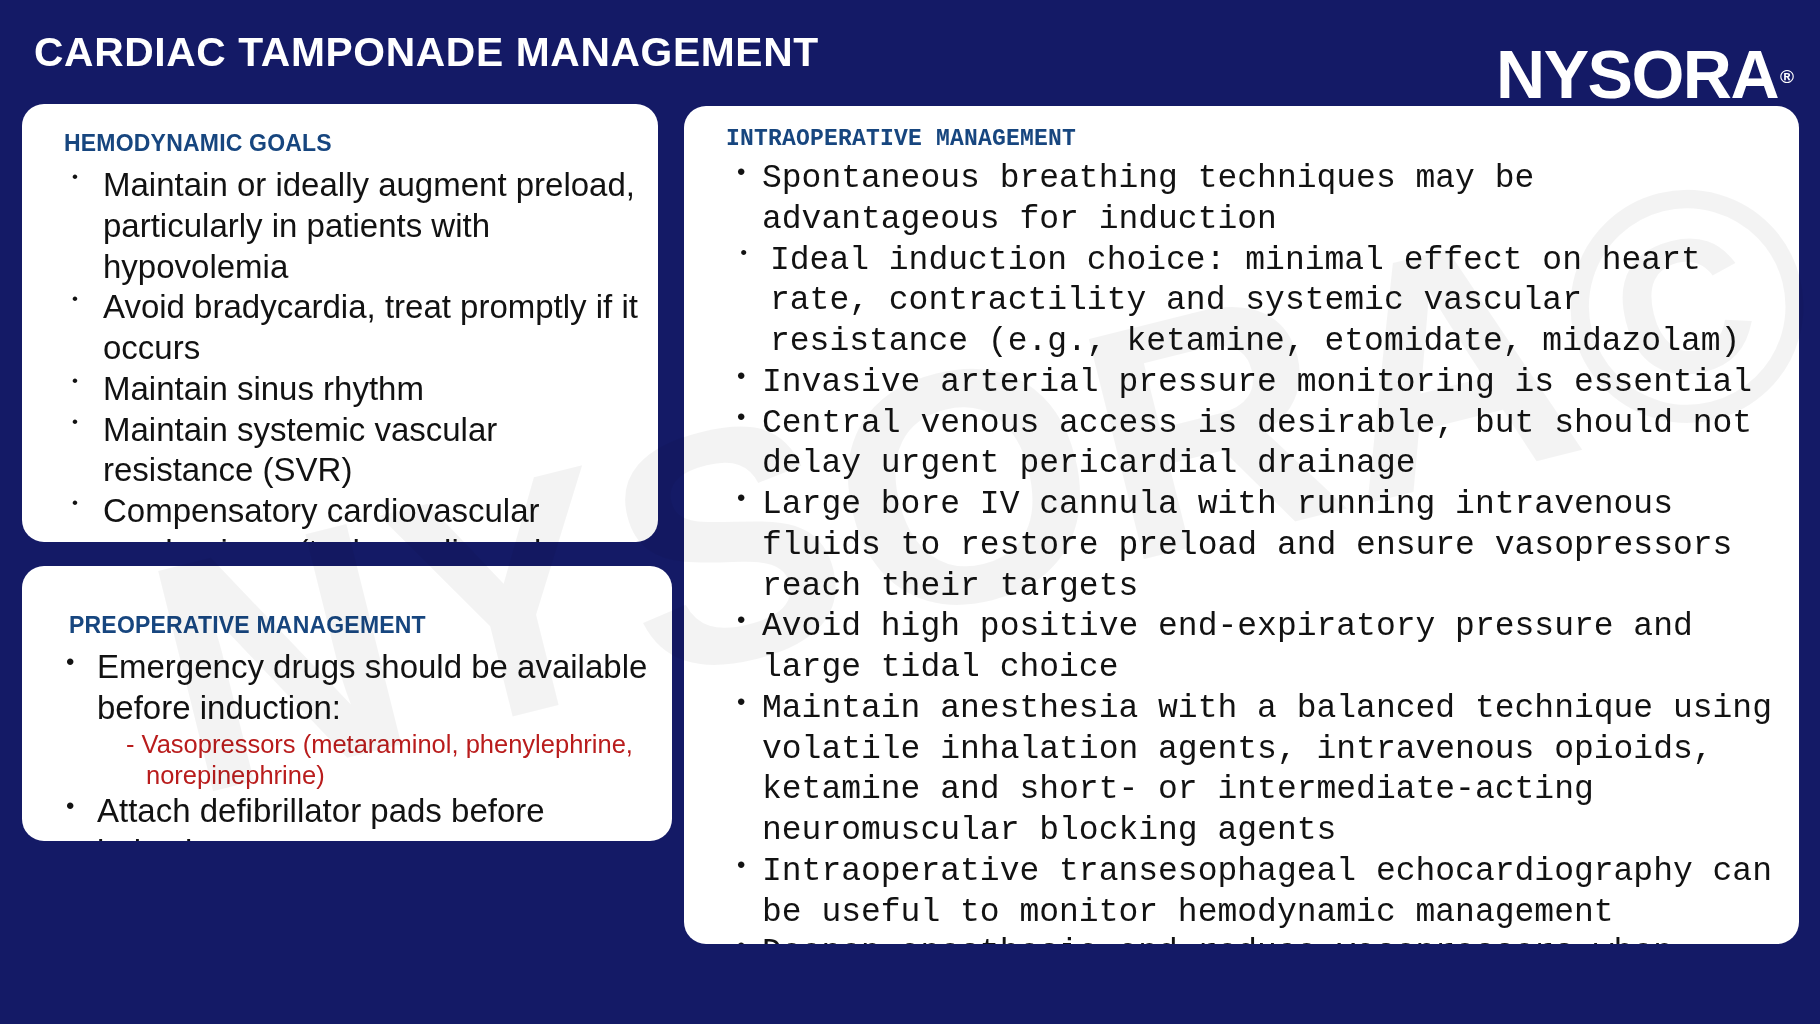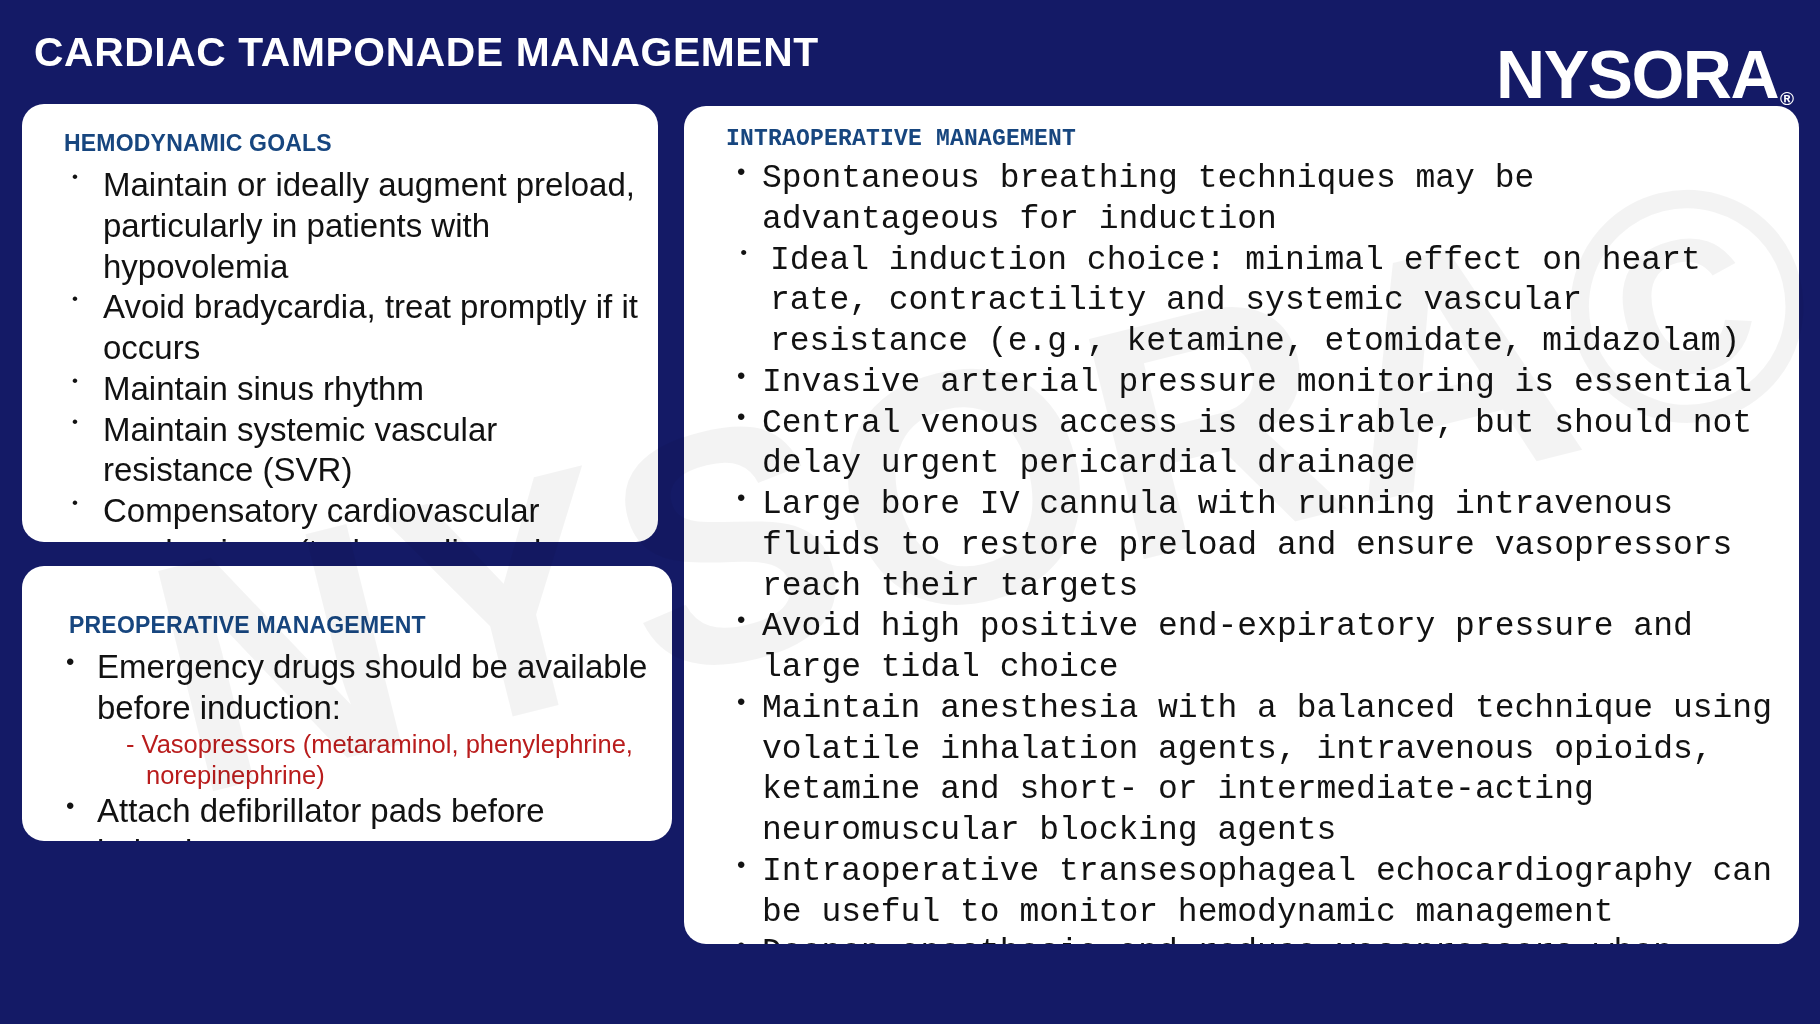--- a/index.html
+++ b/index.html
@@ -33,21 +33,21 @@
     font-size: 40px;
     font-weight: 800;
     letter-spacing: 0.6px;
     white-space: nowrap;
     transform: scaleX(1.02);
     transform-origin: left center;
   }
 
   .logo {
     display: flex;
-    align-items: flex-end;
+    align-items: center;
     color: #ffffff;
     line-height: 1;
     margin-top: 44px;
   }
   .logo-text {
     font-size: 68px;
     font-weight: 800;
     letter-spacing: -1.5px;
   }
   .logo-reg {

